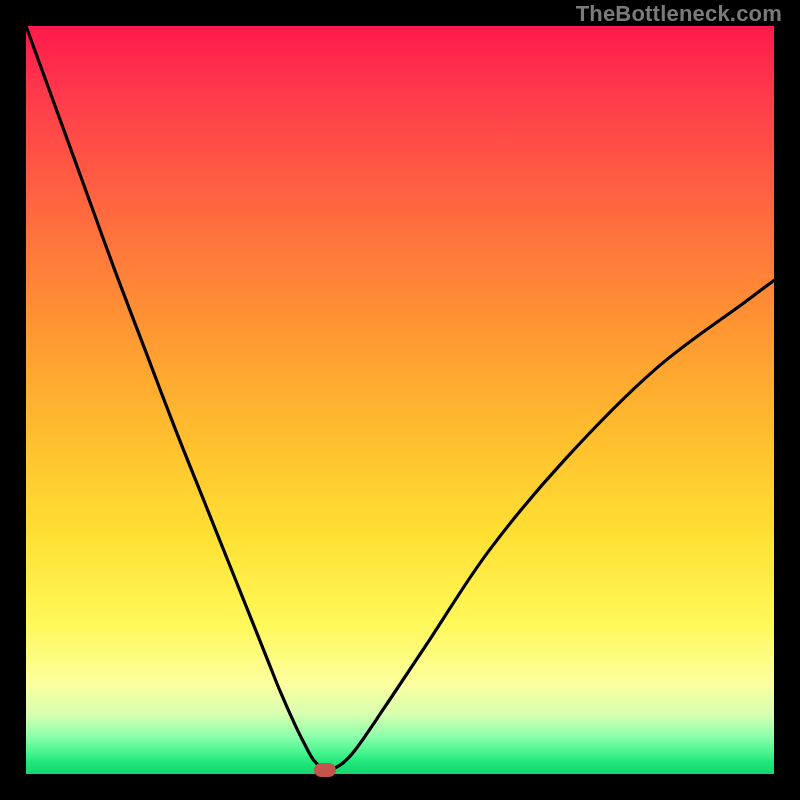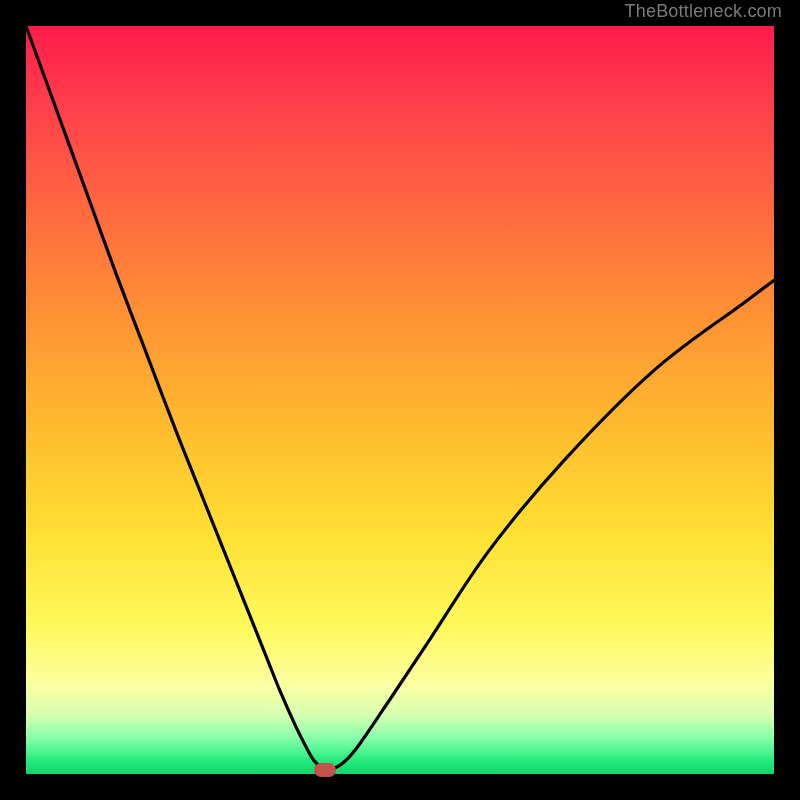--- a/index.html
+++ b/index.html
@@ -38,22 +38,22 @@
       #8cffab 95%,
       #4bf58f 97%,
       #1ee77a 98.5%,
       #17d46d 100%);
   }
   .watermark {
     position: absolute;
     top: 1px;
     right: 18px;
     color: #7a7a7a;
-    font-size: 18px;
-    font-weight: 400;
+    font-size: 22px;
+    font-weight: 700;
     letter-spacing: 0.2px;
     user-select: none;
   }
   svg.curve {
     position: absolute;
     top: 0;
     left: 0;
     width: 748px;
     height: 748px;
   }

